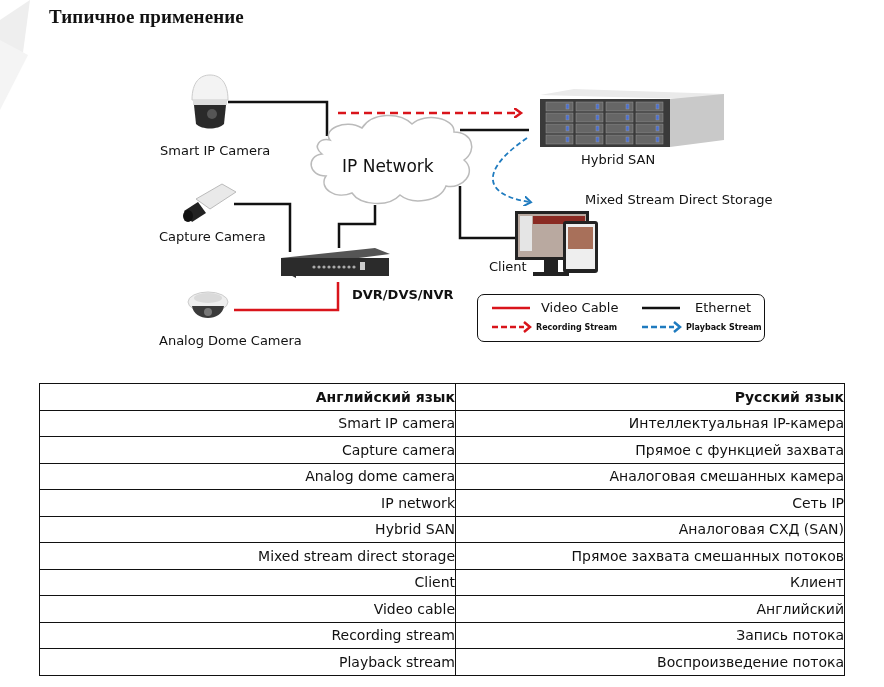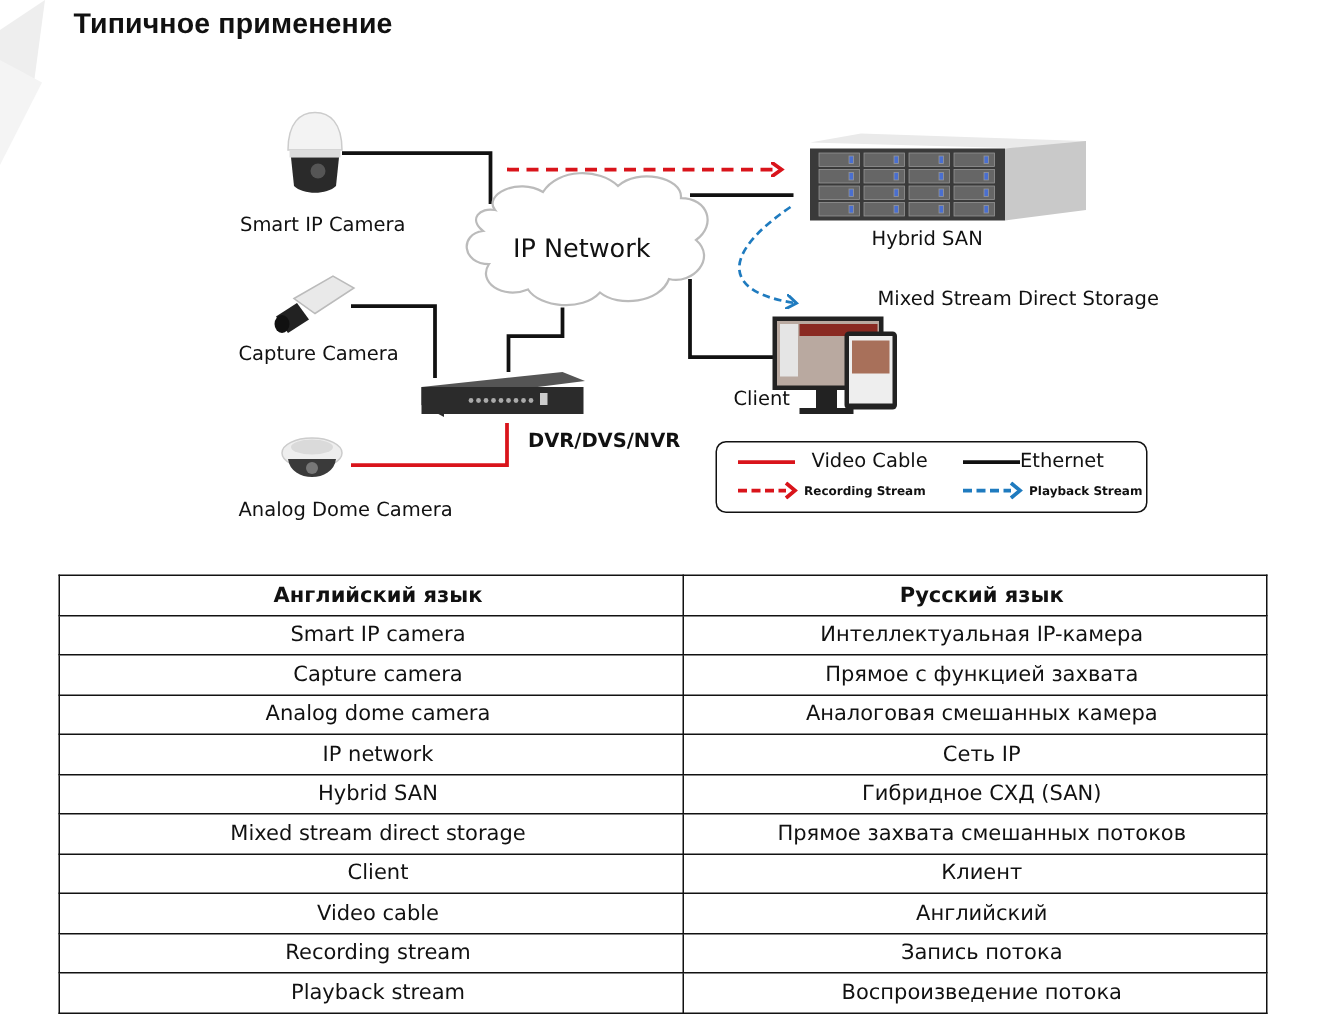--- a/index.html
+++ b/index.html
@@ -1,26 +1,26 @@
 <!DOCTYPE html>
 <html><head>
 <meta charset="utf-8">
 <style>
   html, body { margin:0; padding:0; background:#ffffff; }
   body { width:884px; height:687px; position:relative; overflow:hidden; font-family:"Liberation Sans", sans-serif; color:#111; }
   .bg-deco { position:absolute; left:0; top:0; width:60px; height:120px; }
-  .title { position:absolute; left:49px; top:6px; font-size:19px; font-weight:bold; color:#111; font-family:Liberation Sans, sans-serif; letter-spacing:0.1px; }
+  .title { position:absolute; left:49px; top:6px; font-size:19px; font-weight:bold; color:#111; font-family:Liberation Serif, serif; letter-spacing:0.1px; }
   #diagram { position:absolute; left:0; top:0; width:884px; height:370px; }
   .lbl { position:absolute; font-size:13px; color:#111; font-family:"DejaVu Sans", sans-serif; white-space:nowrap; }
   .legend { position:absolute; left:477px; top:294px; width:286px; height:46px; border:1.5px solid #111; border-radius:7px; background:#fff; }
   .legend .it { position:absolute; display:flex; align-items:center; white-space:nowrap; }
   .legend .t1 { font-size:13px; font-family:"DejaVu Sans", sans-serif; }
   .legend .t2 { font-size:8px; font-weight:bold; font-family:"DejaVu Sans", sans-serif; }
   table.terms { position:absolute; left:39px; top:383px; width:806px; border-collapse:collapse; font-size:14px; font-family:"DejaVu Sans", sans-serif; }
-  table.terms td, table.terms th { border:1px solid #111; height:25.5px; padding:0 0 0 9px; text-align:center; vertical-align:middle; }
+  table.terms td, table.terms th { border:1px solid #111; height:25.5px; padding:0 0 0 9px; text-align:right; vertical-align:middle; }
   table.terms th { font-weight:bold; }
   table.terms td:first-child, table.terms th:first-child { width:406px; }
 </style>
 </head>
 <body>
 
 <svg class="bg-deco" viewBox="0 0 60 120">
   <polygon points="0,20 30,0 22,60 0,95" fill="#eeeeee"></polygon>
   <polygon points="0,40 28,55 0,110" fill="#f4f4f4"></polygon>
 </svg>
@@ -157,21 +157,21 @@
   <div class="it" style="left:14px; top:5px;">
     <svg width="38" height="6">
         <line x1="0" y1="3" x2="38" y2="3" stroke="#d9141b" stroke-width="2.5"></line>
       </svg>
     <span class="t1" style="margin-left:11px;">Video Cable</span>
   </div>
   <div class="it" style="left:164px; top:5px;">
     <svg width="38" height="6">
         <line x1="0" y1="3" x2="38" y2="3" stroke="#111" stroke-width="2.5"></line>
       </svg>
-    <span class="t1" style="">Ethernet</span>
+    <span class="t1" style="margin-left:15px;">Ethernet</span>
   </div>
   <div class="it" style="left:14px; top:26px;">
     <svg width="40" height="12">
         <line x1="0" y1="6" x2="32" y2="6" stroke="#d9141b" stroke-width="2.5" stroke-dasharray="6,3"></line>
         <path d="M32,1 L38,6 L32,11" fill="none" stroke="#d9141b" stroke-width="2.5"></path>
       </svg>
     <span class="t2" style="margin-left:4px;">Recording Stream</span>
   </div>
   <div class="it" style="left:164px; top:26px;">
     <svg width="40" height="12">
@@ -201,21 +201,21 @@
       <tr>
         <td>Analog dome camera</td>
         <td>Аналоговая смешанных камера</td>
       </tr>
       <tr>
         <td>IP network</td>
         <td>Сеть IP</td>
       </tr>
       <tr>
         <td>Hybrid SAN</td>
-        <td>Гибридное СХД (SAN)</td>
+        <td>Аналоговая СХД (SAN)</td>
       </tr>
       <tr>
         <td>Mixed stream direct storage</td>
         <td>Прямое захвата смешанных потоков</td>
       </tr>
       <tr>
         <td>Client</td>
         <td>Клиент</td>
       </tr>
       <tr>

